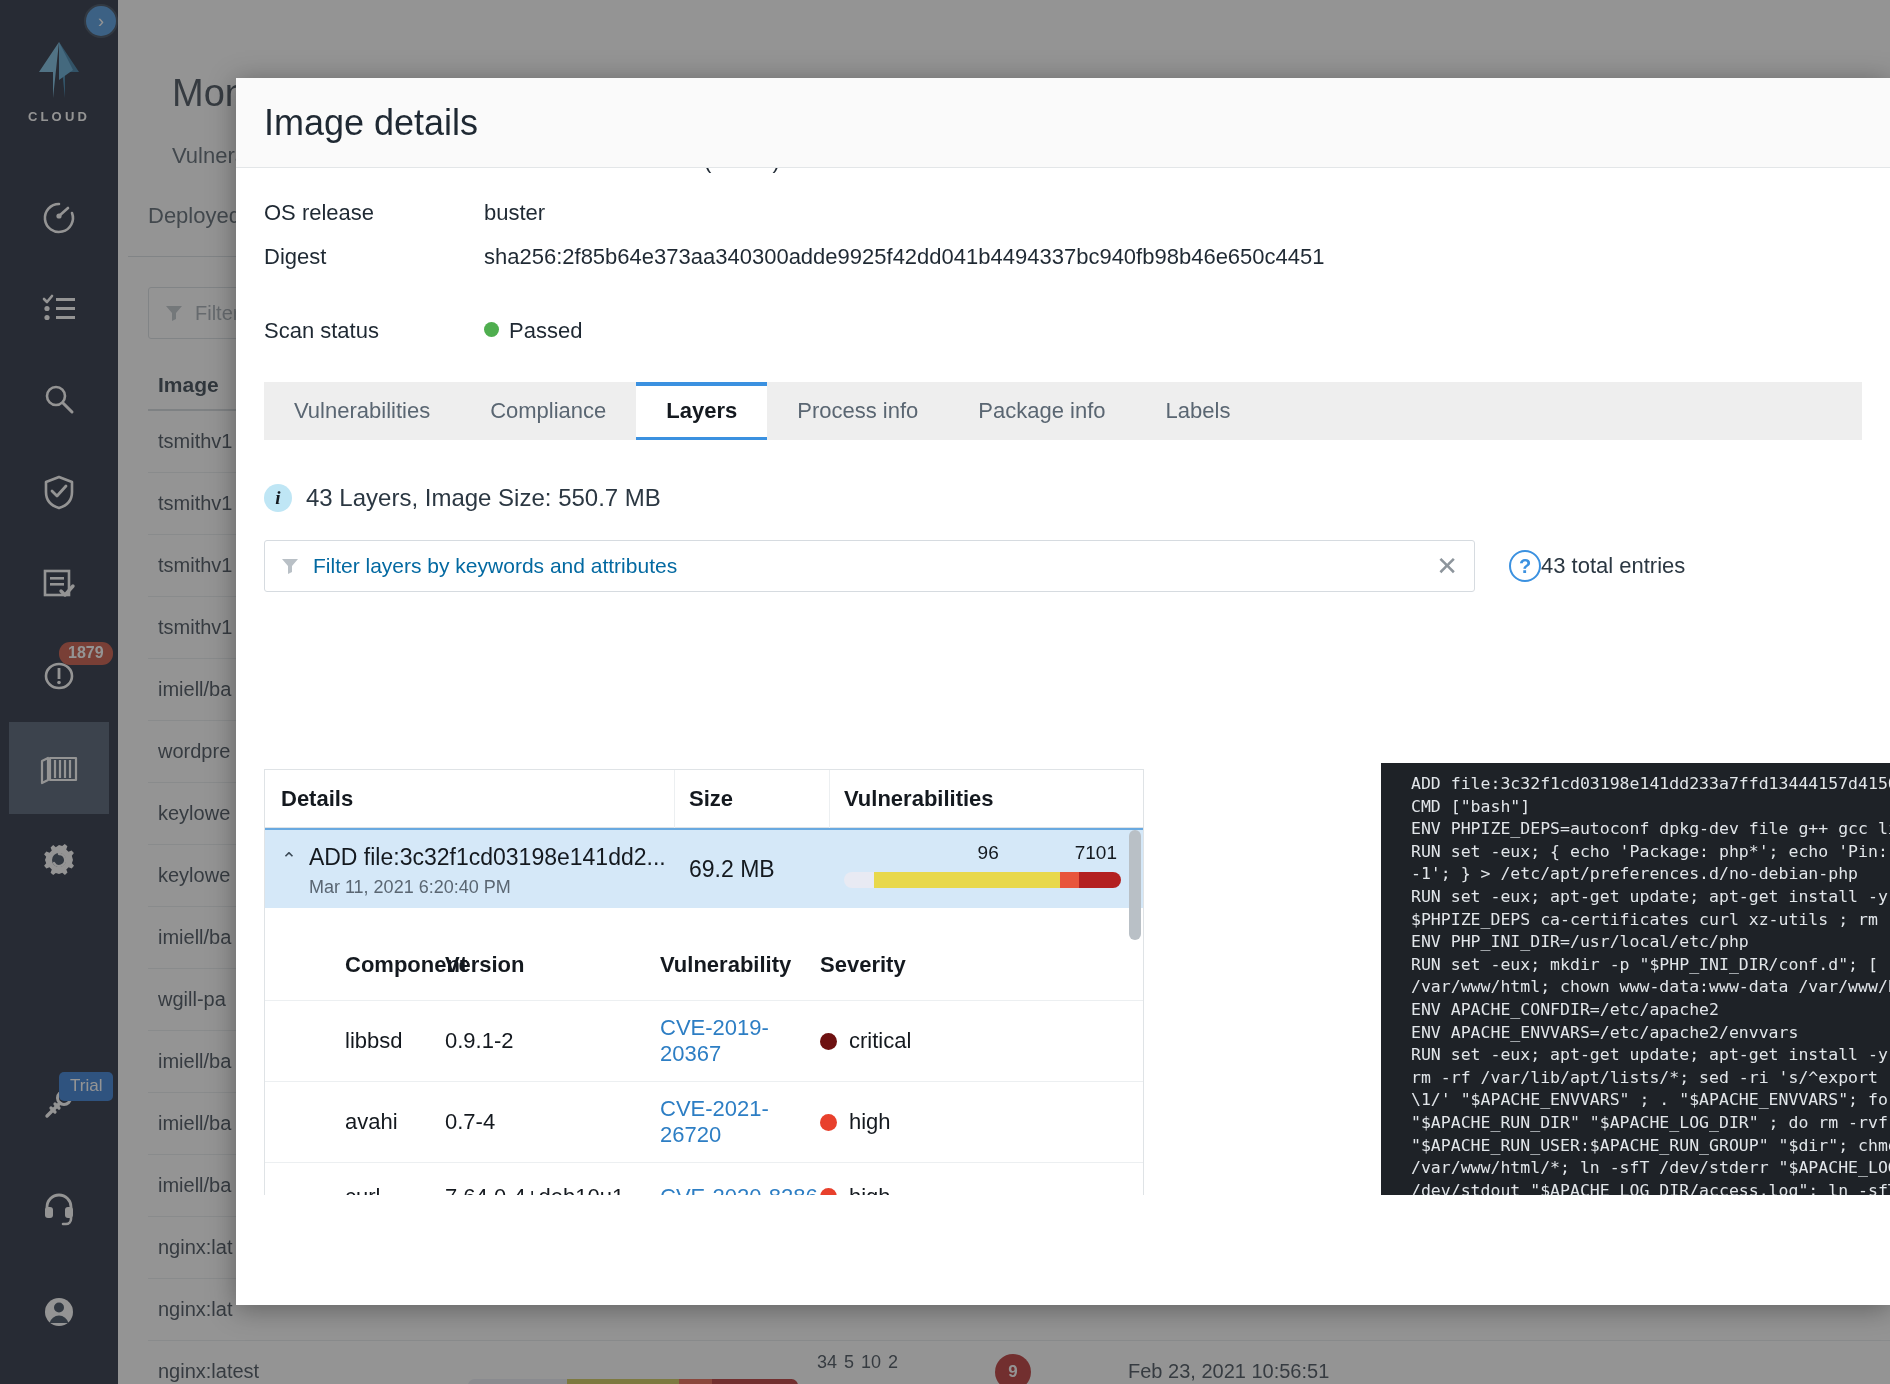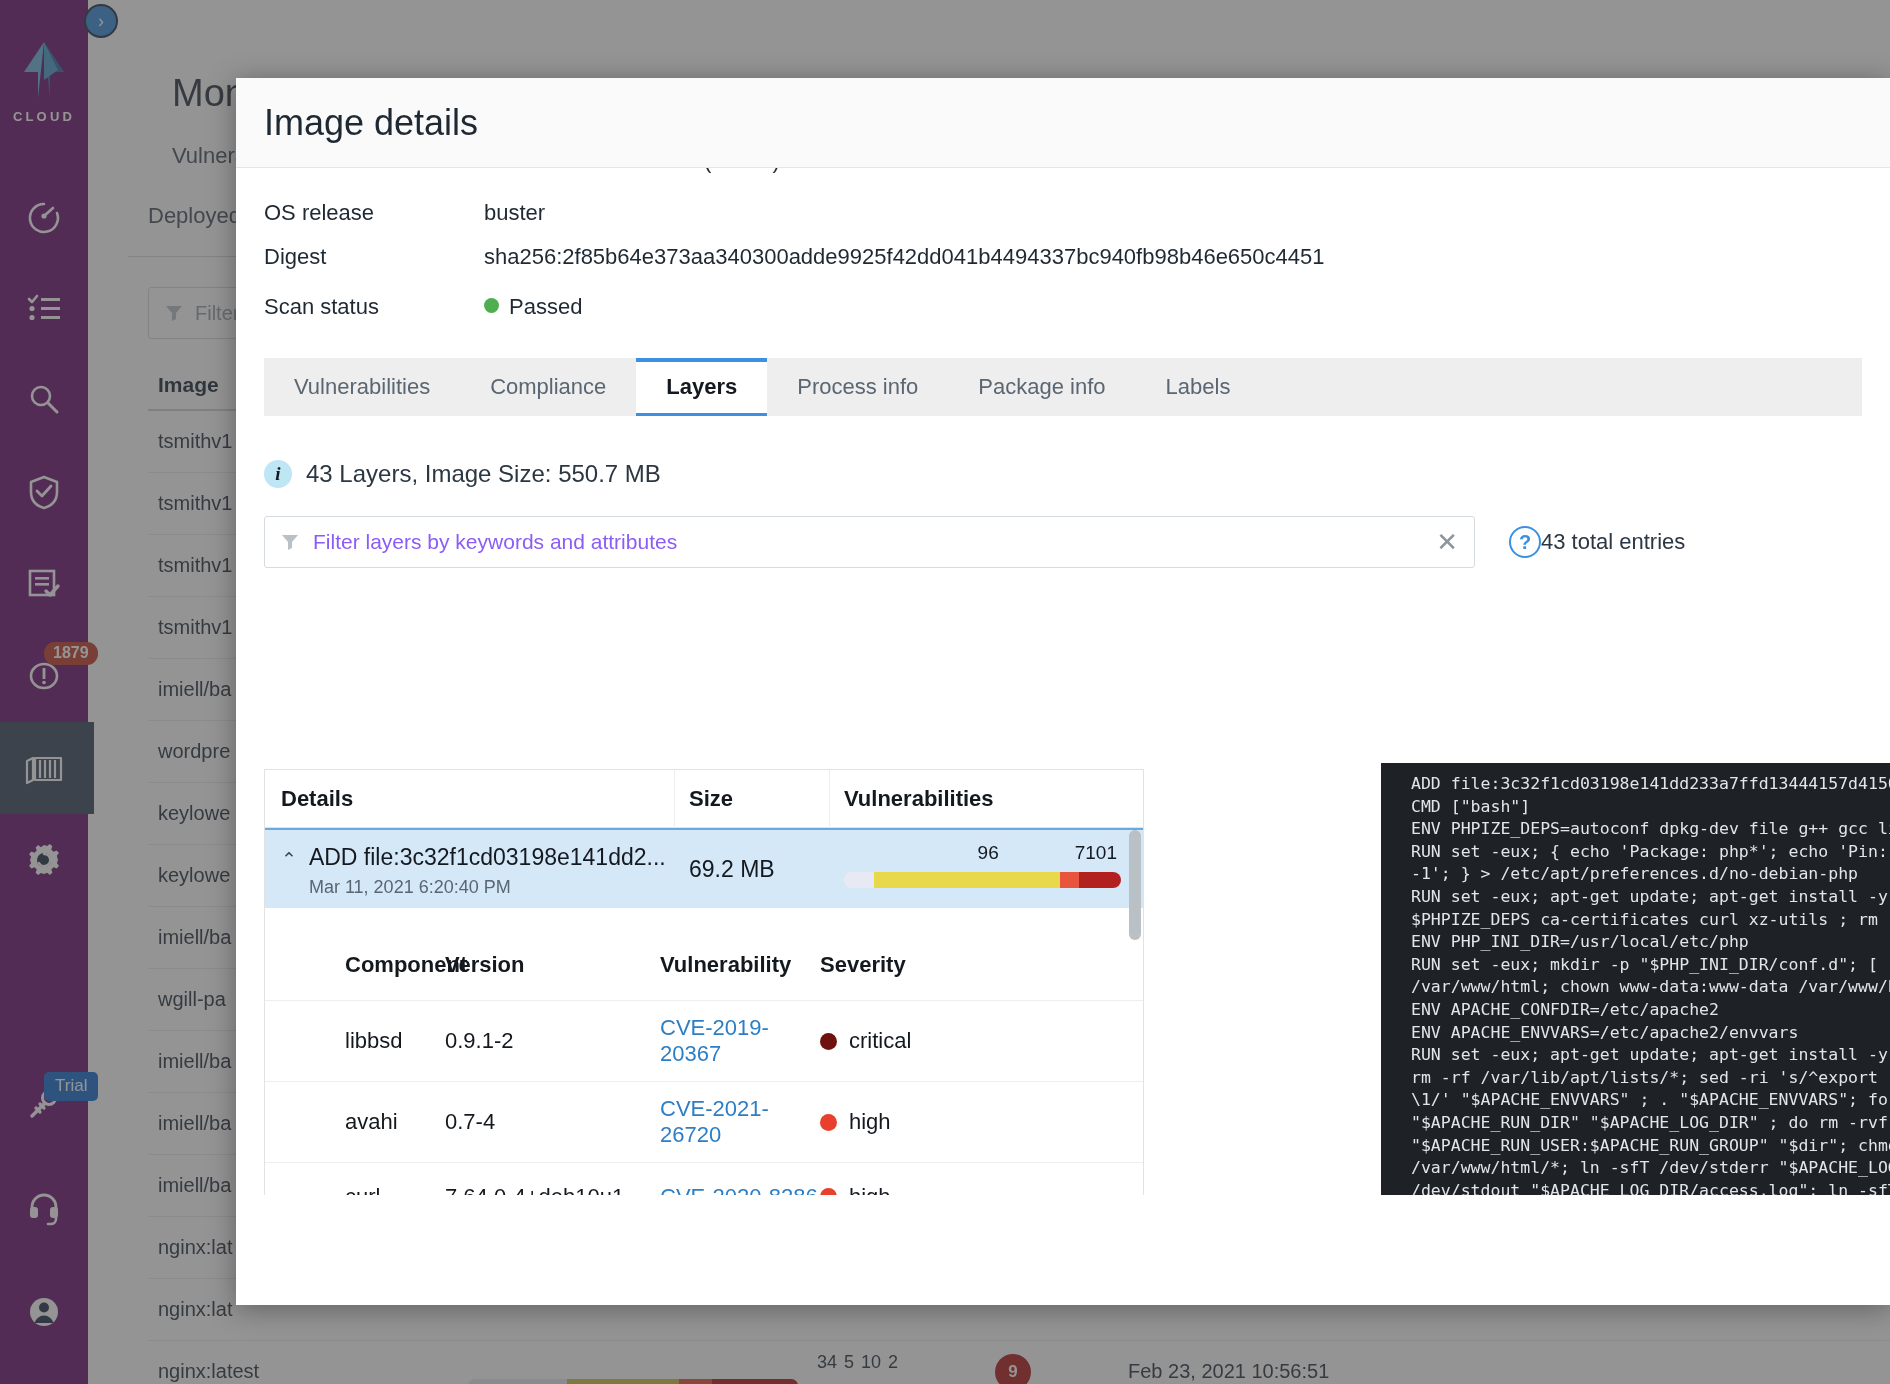--- a/index.html
+++ b/index.html
@@ -6,22 +6,22 @@
   html, body {
     width: 1890px; height: 1384px;
     font-family: "Liberation Sans", sans-serif;
     overflow: hidden; background: #fff;
   }
   #root { position: relative; width: 1890px; height: 1384px; }
 
   
   .sidebar {
     position: absolute; left: 0; top: 0;
-    width: 88px; height: 1384px;
-    background: #701a75;
+    width: 118px; height: 1384px;
+    background: #0f172a;
     display: flex; flex-direction: column; align-items: center;
     z-index: 5;
     justify-content: flex-end;
   }
   .sb-logo { margin-top: 40px; display:flex; flex-direction:column; align-items:center; }
   .sb-logo svg { display:block; }
   .sb-logo .logotext {
     color: #fff; font-size: 13px; letter-spacing: 3.2px;
     font-weight: 700; margin-top: 7px;
   }
@@ -179,21 +179,21 @@
     font-family: "Liberation Serif", serif;
   }
 
   .filter-row { display:flex; align-items:center; margin: 28px 0 0 28px; }
   .layer-filter {
     width: 1211px; height: 52px;
     border: 1px solid #d6dbe0; border-radius: 3px;
     display:flex; align-items:center; padding: 0 16px;
     gap: 14px; position: relative;
   }
-  .layer-filter .ph { color: #8b5cf6; font-size: 21px; }
+  .layer-filter .ph { color: #0369a1; font-size: 21px; }
   .layer-filter .clr {
     position:absolute; right: 16px; color:#8d959c; font-size: 26px; cursor:pointer;
   }
   .help-ic {
     width: 32px; height: 32px; border-radius: 50%;
     border: 2px solid #3b91e0; color: #3b91e0;
     display:flex; align-items:center; justify-content:center;
     font-size: 20px; font-weight: 700; margin-left: 34px; cursor:pointer;
   }
   .total-entries { font-size: 22px; color: #2b3742; }
@@ -554,21 +554,21 @@
           </div>
         </div>
         <div class="det-row" style="margin-top:18px">
           <div class="lbl">OS release</div>
           <div class="val">buster</div>
         </div>
         <div class="det-row" style="margin-top:18px">
           <div class="lbl">Digest</div>
           <div class="val">sha256:2f85b64e373aa340300adde9925f42dd041b4494337bc940fb98b46e650c4451</div>
         </div>
-        <div class="det-row" style="margin-top:24px">
+        <div class="det-row" style="margin-top:48px">
           <div class="lbl">Scan status</div>
           <div class="val">
             <span class="green-dot"></span><span>Passed</span>
           </div>
         </div>
       </div>
 
       <div class="tabs">
         <div class="tab">
             <span>Vulnerabilities</span>

